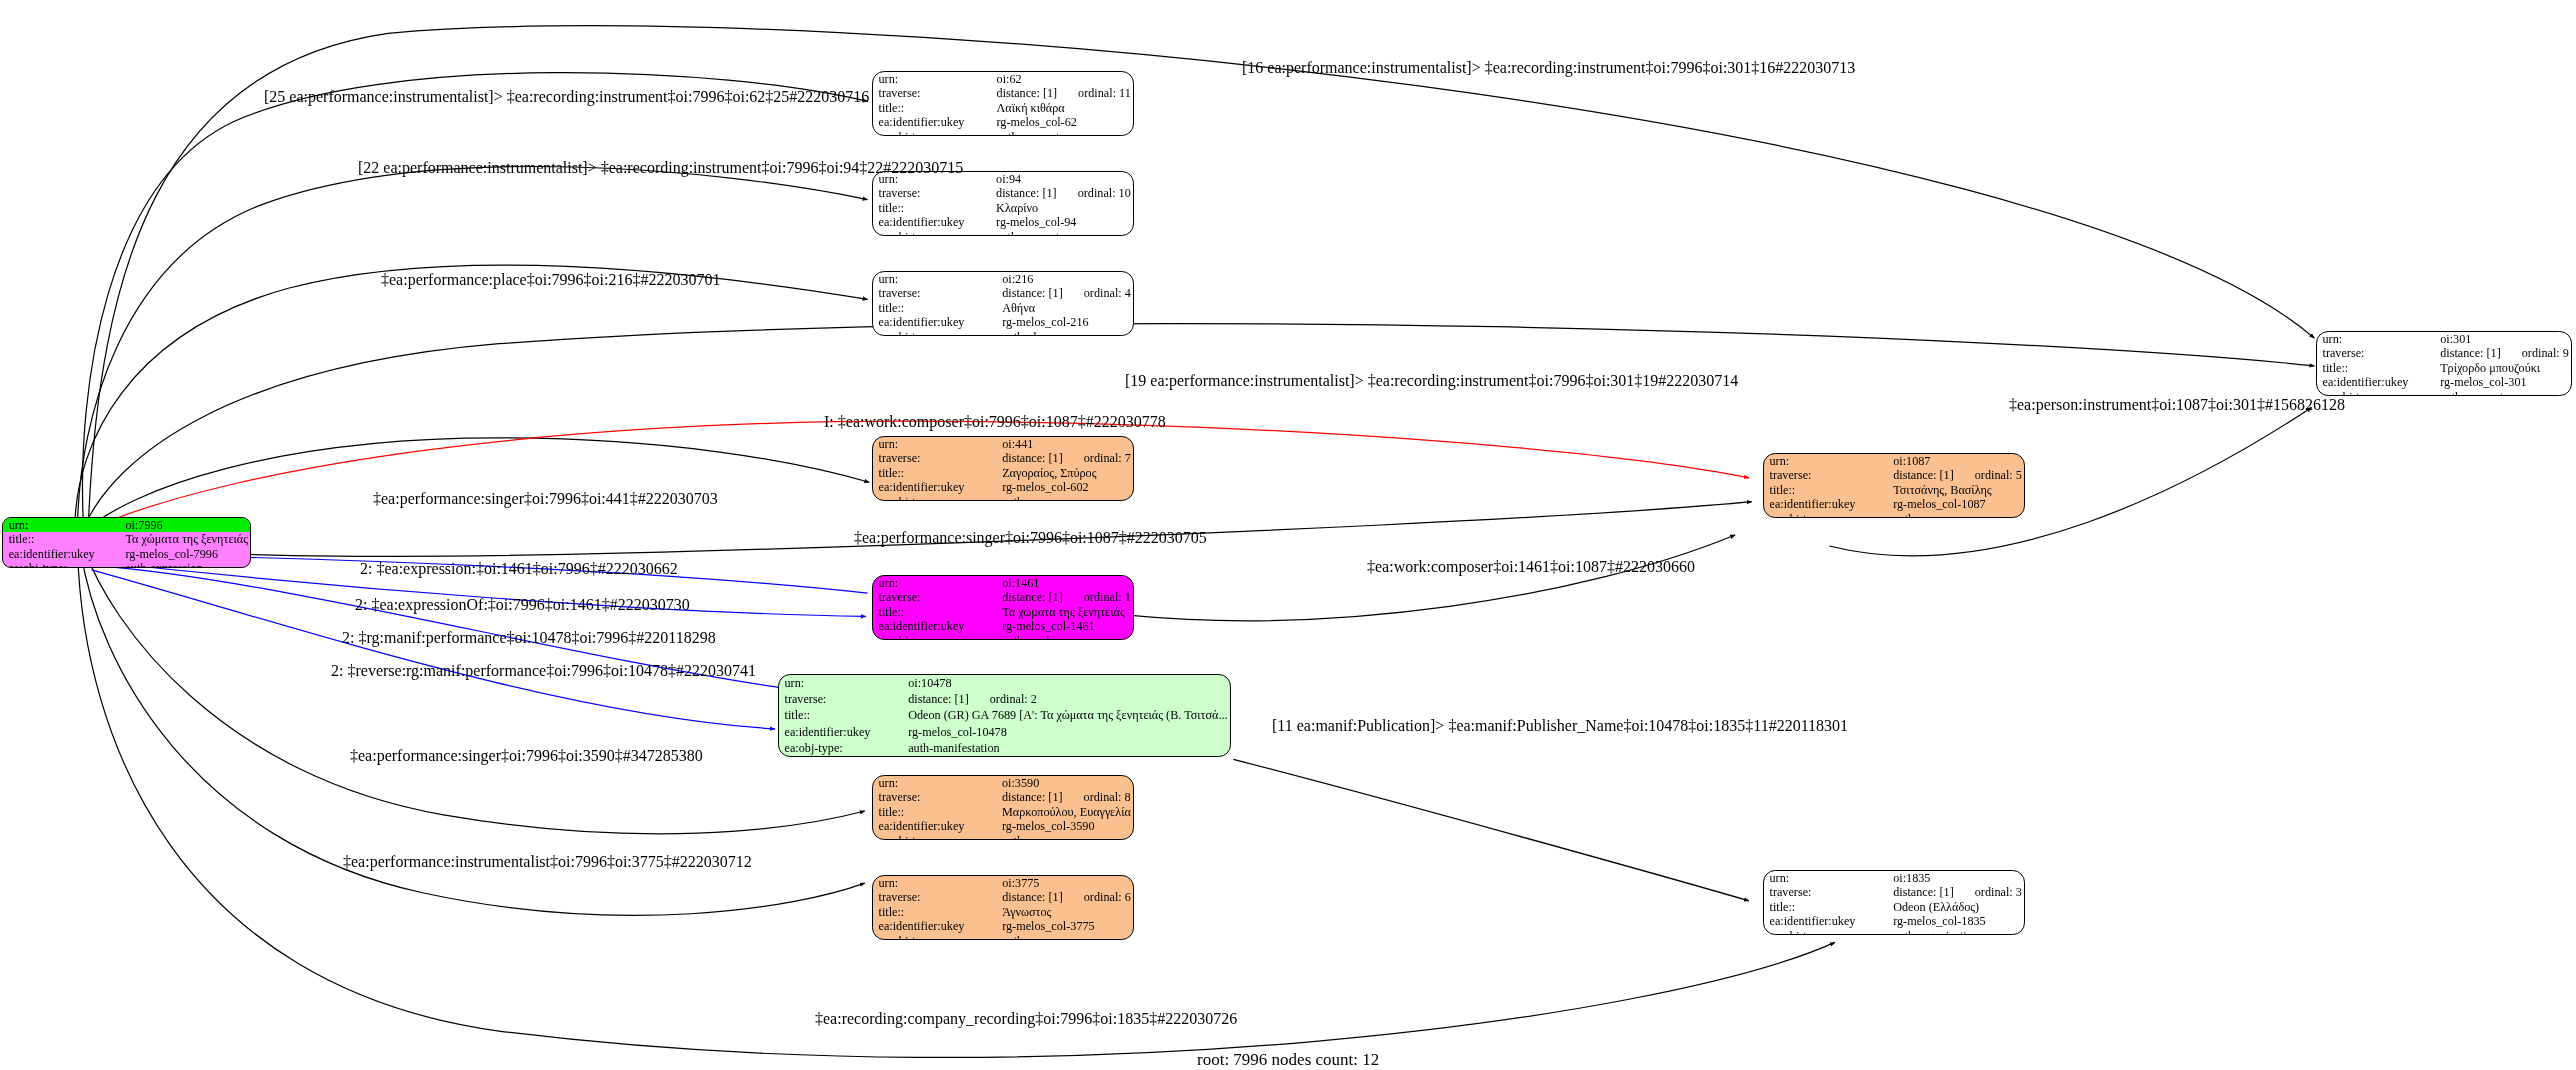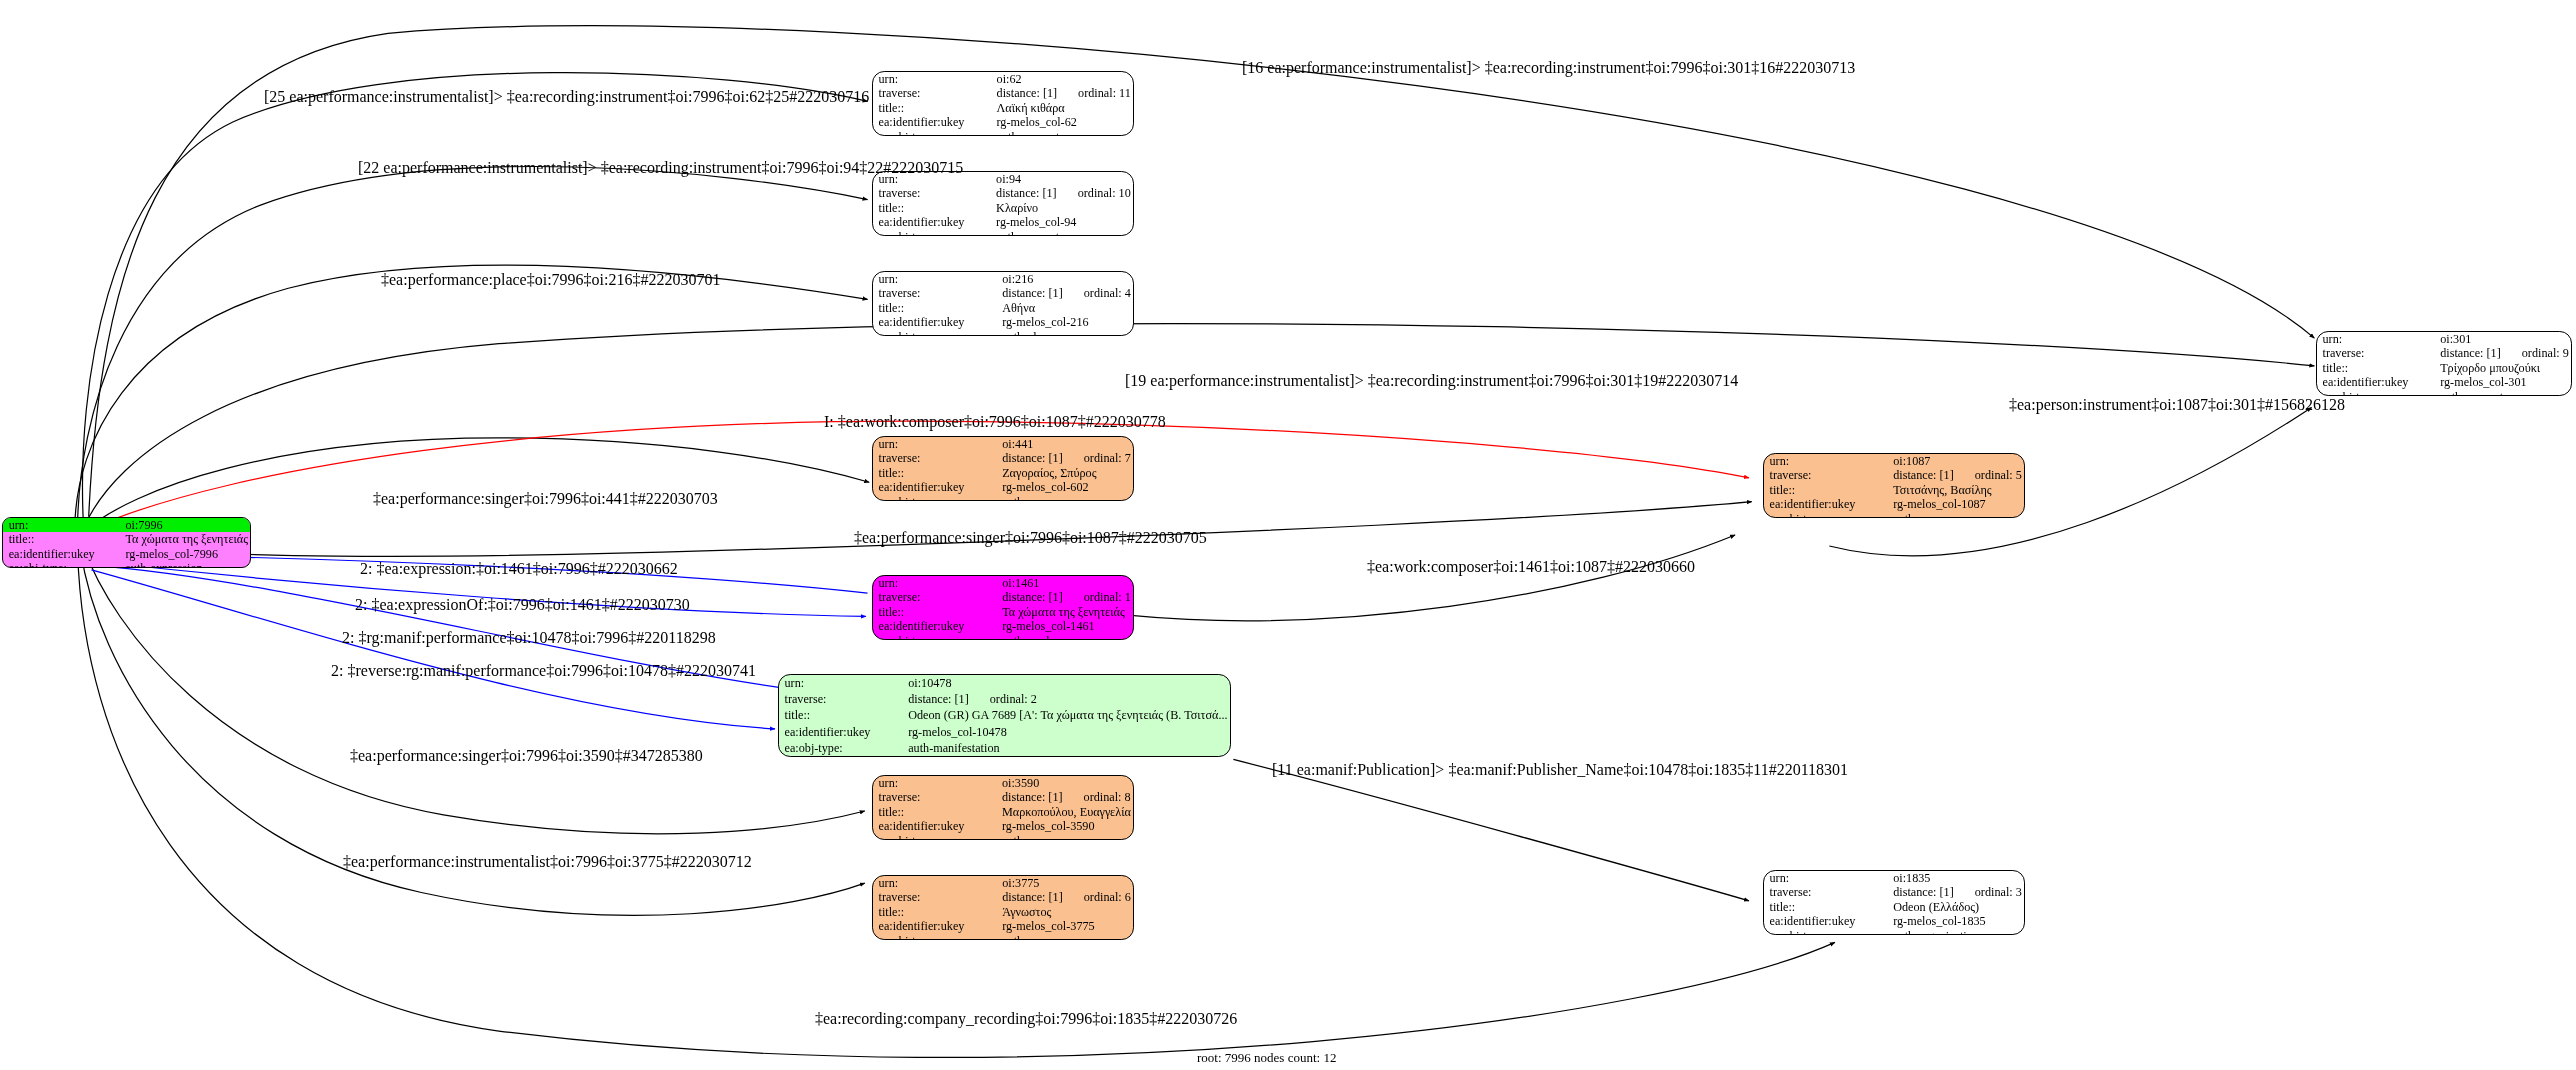--- a/index.html
+++ b/index.html
@@ -12,21 +12,21 @@
   .node td{font-size:12.2px;line-height:1.0;padding:1.1px 2.2px 1.1px 5.5px;white-space:nowrap;color:#000;}
   .node td.k{width:116px;}
   .node td.v{}
   .hl-urn td{background:#00ee00;}
   .c-pink{background:#ff80ff;}
   .c-orange{background:#fac090;}
   .c-magenta{background:#ff00ff;}
   .c-lgreen{background:#ccffcc;}
   .c-white{background:#ffffff;}
   .elabel{position:absolute;font-size:16px;color:#000;white-space:nowrap;line-height:1;}
-  .footer{position:absolute;font-size:13px;color:#000;white-space:nowrap;font-family:Liberation Serif, serif;}
+  .footer{position:absolute;font-size:17px;color:#000;white-space:nowrap;font-family:Liberation Serif, serif;}
   .trav2{display:inline-block;text-align:right;}
   .ord{padding-left:21px;}
 </style>
 </head>
 <body>
 
 <div id="stage">
 
   <svg id="edges" viewBox="0 0 4647 1932">
     <defs>
@@ -412,20 +412,20 @@
   <div class="elabel" style="left:824px;top:414px;">I: ‡ea:work:composer‡oi:7996‡oi:1087‡#222030778</div>
   <div class="elabel" style="left:2009px;top:397px;">‡ea:person:instrument‡oi:1087‡oi:301‡#156826128</div>
   <div class="elabel" style="left:373px;top:491px;">‡ea:performance:singer‡oi:7996‡oi:441‡#222030703</div>
   <div class="elabel" style="left:854px;top:530px;">‡ea:performance:singer‡oi:7996‡oi:1087‡#222030705</div>
   <div class="elabel" style="left:360px;top:561px;">2: ‡ea:expression:‡oi:1461‡oi:7996‡#222030662</div>
   <div class="elabel" style="left:1367px;top:559px;">‡ea:work:composer‡oi:1461‡oi:1087‡#222030660</div>
   <div class="elabel" style="left:355px;top:597px;">2: ‡ea:expressionOf:‡oi:7996‡oi:1461‡#222030730</div>
   <div class="elabel" style="left:342px;top:630px;">2: ‡rg:manif:performance‡oi:10478‡oi:7996‡#220118298</div>
   <div class="elabel" style="left:331px;top:663px;">2: ‡reverse:rg:manif:performance‡oi:7996‡oi:10478‡#222030741</div>
   <div class="elabel" style="left:350px;top:748px;">‡ea:performance:singer‡oi:7996‡oi:3590‡#347285380</div>
-  <div class="elabel" style="left:1254px;top:762px;padding-left:18px;">[11 ea:manif:Publication]&gt; ‡ea:manif:Publisher_Name‡oi:10478‡oi:1835‡11#220118301</div>
+  <div class="elabel" style="left:1254px;top:718px;padding-left:18px;">[11 ea:manif:Publication]&gt; ‡ea:manif:Publisher_Name‡oi:10478‡oi:1835‡11#220118301</div>
   <div class="elabel" style="left:343px;top:854px;text-align:center;">‡ea:performance:instrumentalist‡oi:7996‡oi:3775‡#222030712</div>
   <div class="elabel" style="left:815px;top:1011px;">‡ea:recording:company_recording‡oi:7996‡oi:1835‡#222030726</div>
 
   <div class="footer" style="left:1197px;top:1050px;">root: 7996 nodes count: 12</div>
 
 </div>
 
 
 </body></html>

